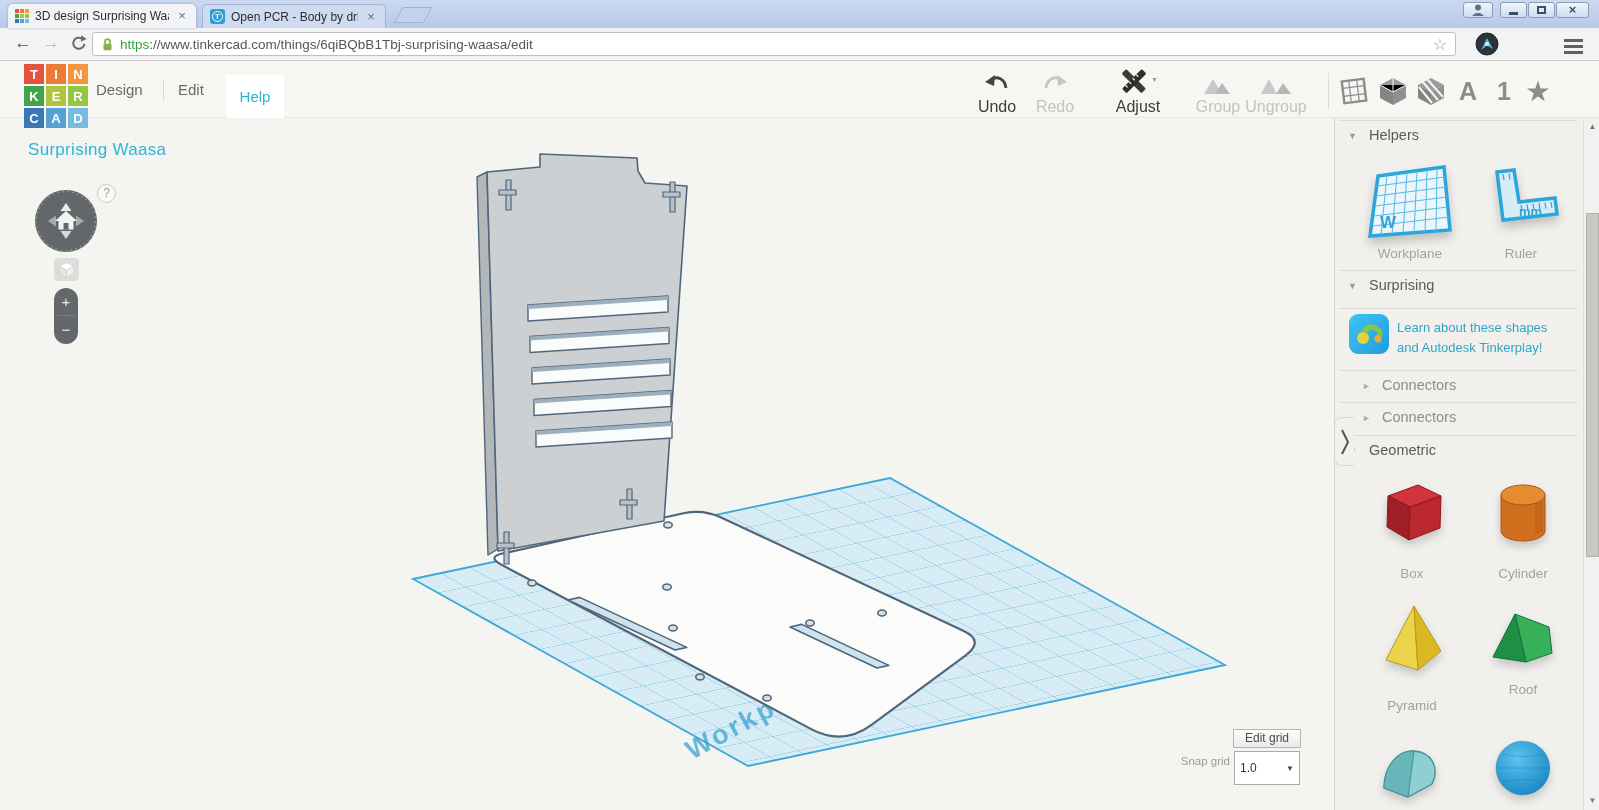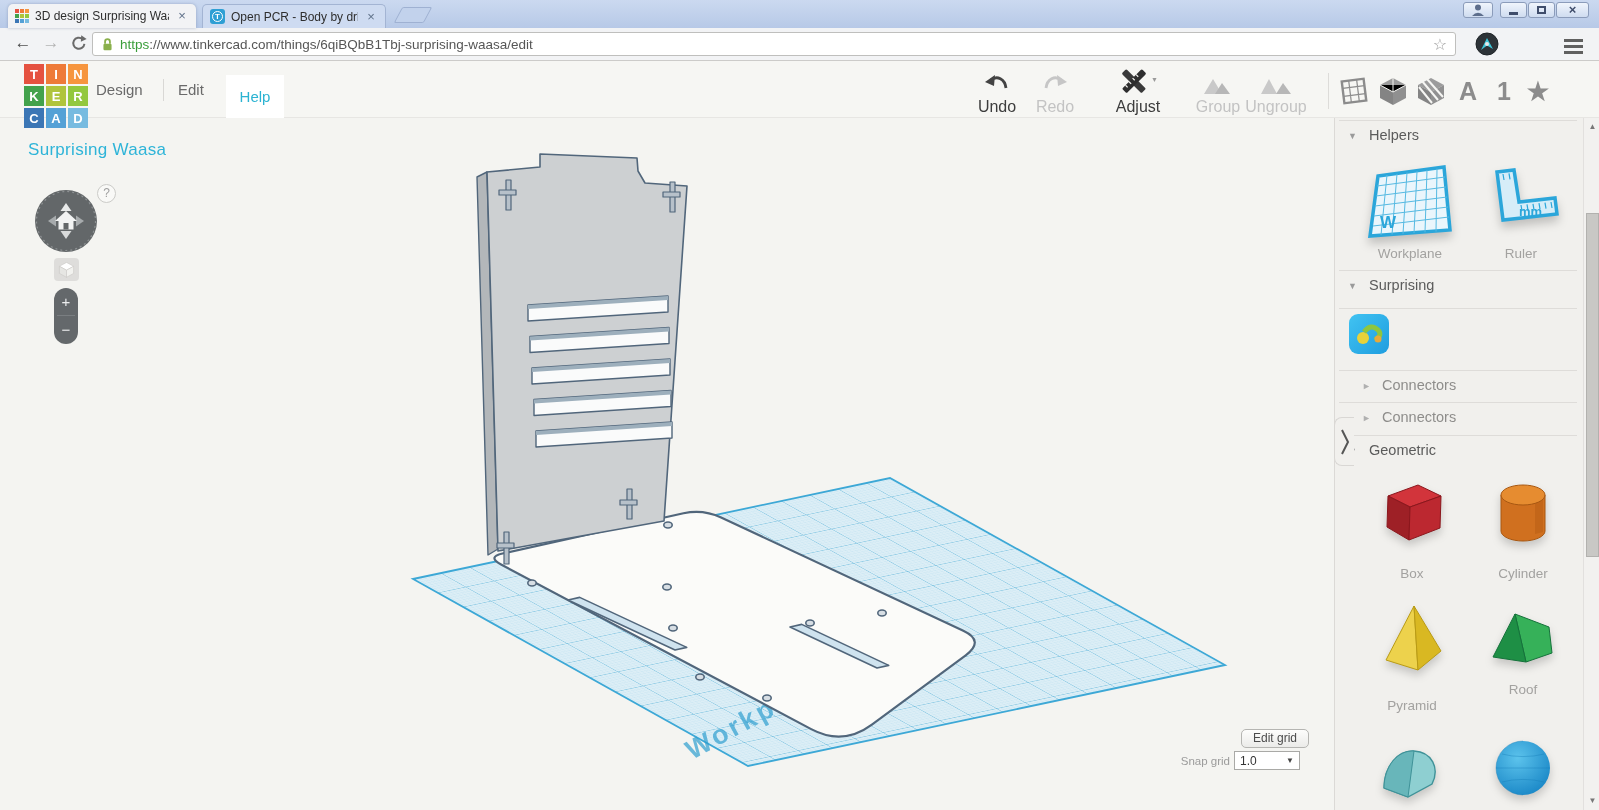--- a/index.html
+++ b/index.html
@@ -74,26 +74,26 @@
   .helpq { position:absolute; left:97px; top:66px; width:19px; height:19px; border-radius:50%;
     border:1px solid #cbcbc8; background:#f9f9f7; color:#a0a0a0; font-size:12px;
     text-align:center; line-height:17px; }
   .viewcube-btn { position:absolute; left:54px; top:140px; width:25px; height:23px;
     background:#dedddb; border-radius:4px; display:flex; align-items:center; justify-content:center; }
   .zoompill { position:absolute; left:54px; top:170px; width:24px; height:56px;
     background:#64686b; border-radius:12px; text-align:center; }
   .zoompill .zbtn { height:27px; color:#eceiee; color:#ecedee; font-size:15px; line-height:27px; }
   .zoompill .zdiv { height:1px; background:#7a7e81; margin:0 3px; }
   .editgrid-btn { position:absolute; left:1233px; top:611px; width:68px; height:19px;
-    background:linear-gradient(#fdfdfc,#ebebe9); border:1px solid #b5b5b2; border-radius:5px;
-    font-size:12px; color:#4c4c4c; text-align:center; line-height:17px;margin-left:8px; }
+    background:linear-gradient(#fdfdfc,#ebebe9); border:1px solid #b5b5b2; border-radius:0;
+    font-size:12px; color:#4c4c4c; text-align:center; line-height:17px; }
   .snap-label { position:absolute; left:1162px; top:637px; width:68px; text-align:right;
     font-size:11.5px; color:#9b9b9b; }
   .snap-box { position:absolute; left:1234px; top:633px; width:66px; height:19px; background:#fff;
-    border:1px solid #a9a9a6; font-size:12px; color:#333; display:flex; align-items:center; padding:8px 5px; }
+    border:1px solid #a9a9a6; font-size:12px; color:#333; display:flex; align-items:center; padding:16px 5px; }
   .snap-box .sval { flex:1; }
   .snap-box .scaret { font-size:8px; color:#444; }
 
   
   .handle { position:absolute; left:1334px; top:417px; width:20px; height:49px;
     background:#f1f0ed; border:1px solid #d9d7d4; border-right:none; border-radius:8px 0 0 8px;
     display:flex; align-items:center; justify-content:center; z-index:4; }
 
   
   .sidebar { position:absolute; left:1334px; top:118px; width:265px; height:692px;
@@ -451,20 +451,24 @@
     </div>
     <div class="sdiv" style="top:190px;"></div>
 
     <div class="tp-icon">
       <svg width="40" height="40" viewBox="0 0 40 40">
         <circle cx="14" cy="24" r="6" fill="#e8d23a"></circle>
         <path d="M15,18 q7,-9 14,-2 q5,5 -3,10" stroke="#8ec63f" stroke-width="5" fill="none"></path>
         <circle cx="29" cy="25" r="3.5" fill="#e8a93a"></circle>
       </svg>
     </div>
+    <div class="tp-link">
+      <div>Learn about these shapes</div>
+      <div>and Autodesk Tinkerplay!</div>
+    </div>
 
     <div class="sdiv" style="top:252px;"></div>
     <div class="shead sub" style="top:259px;">
       <span class="arrow">►</span>
       <span class="stitle">Connectors</span>
     </div>
     <div class="sdiv" style="top:284px;"></div>
     <div class="shead sub" style="top:291px;">
       <span class="arrow">►</span>
       <span class="stitle">Connectors</span>

